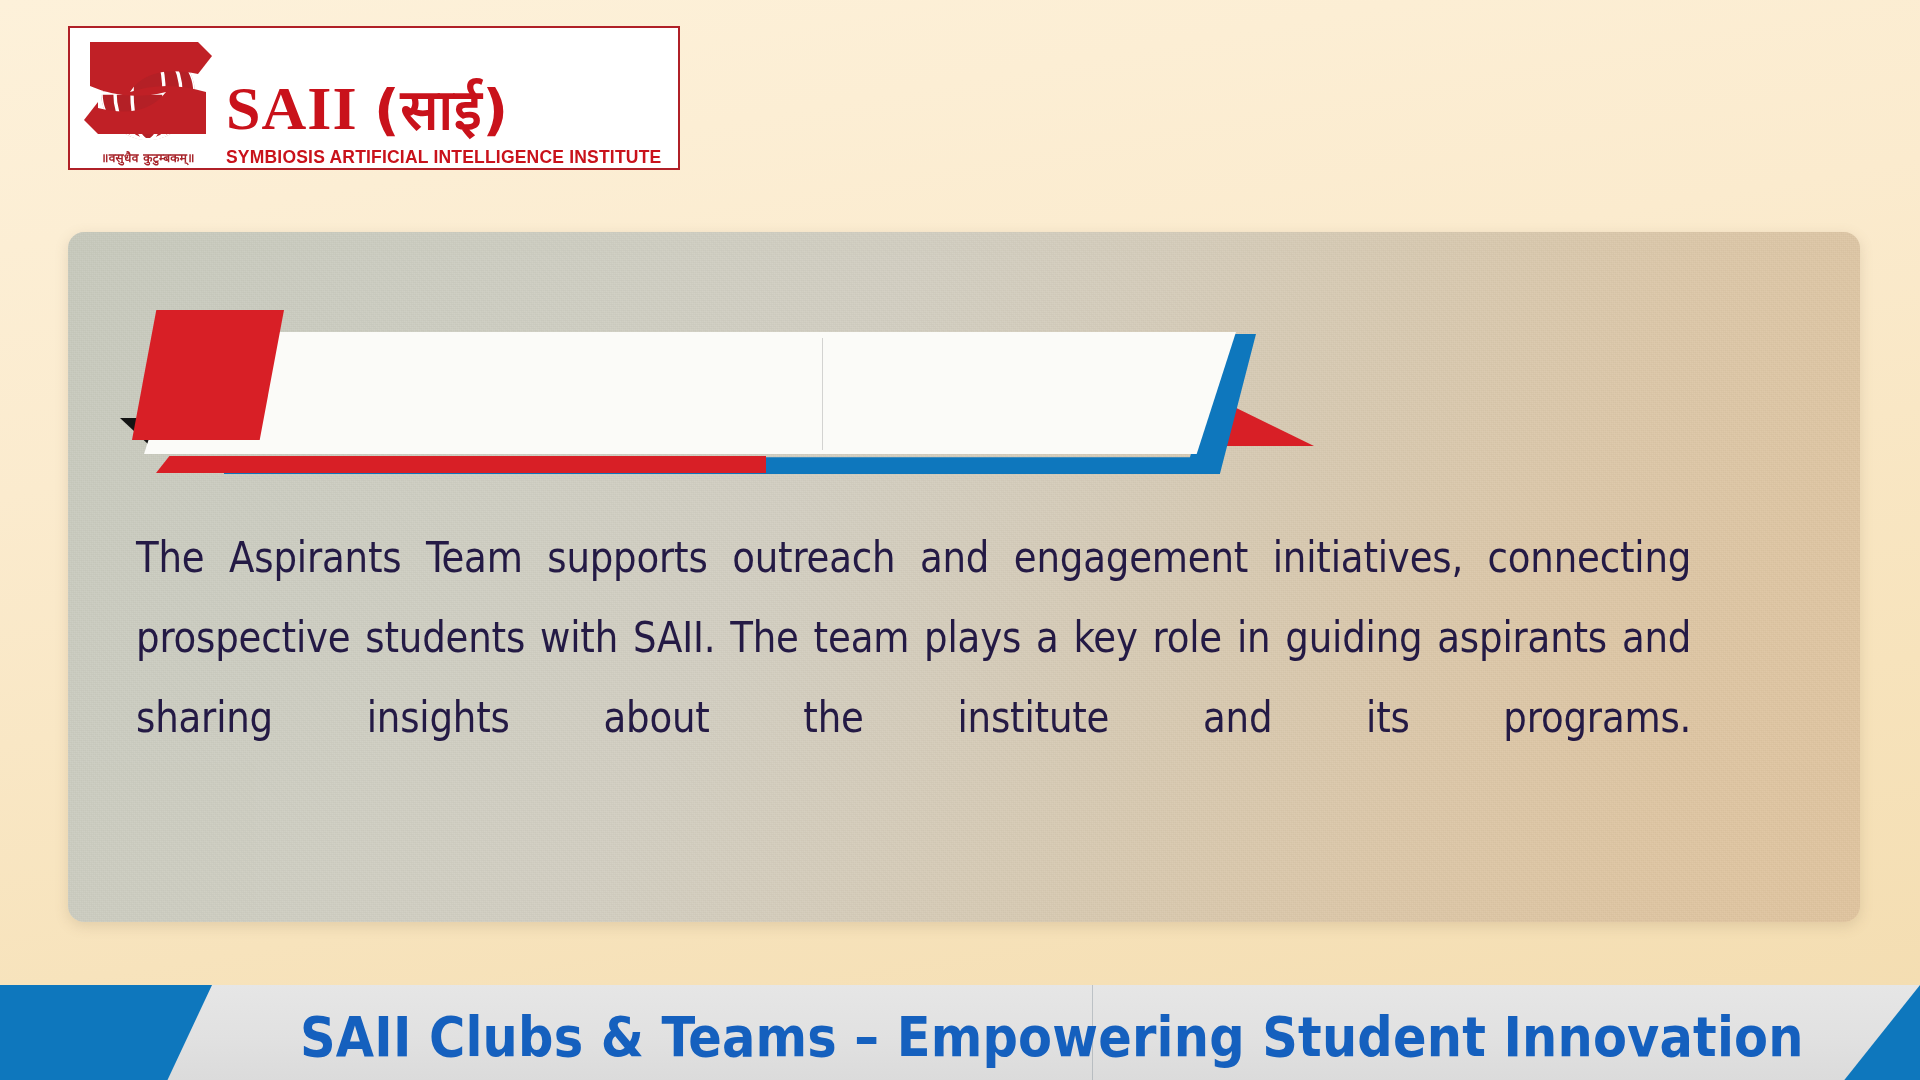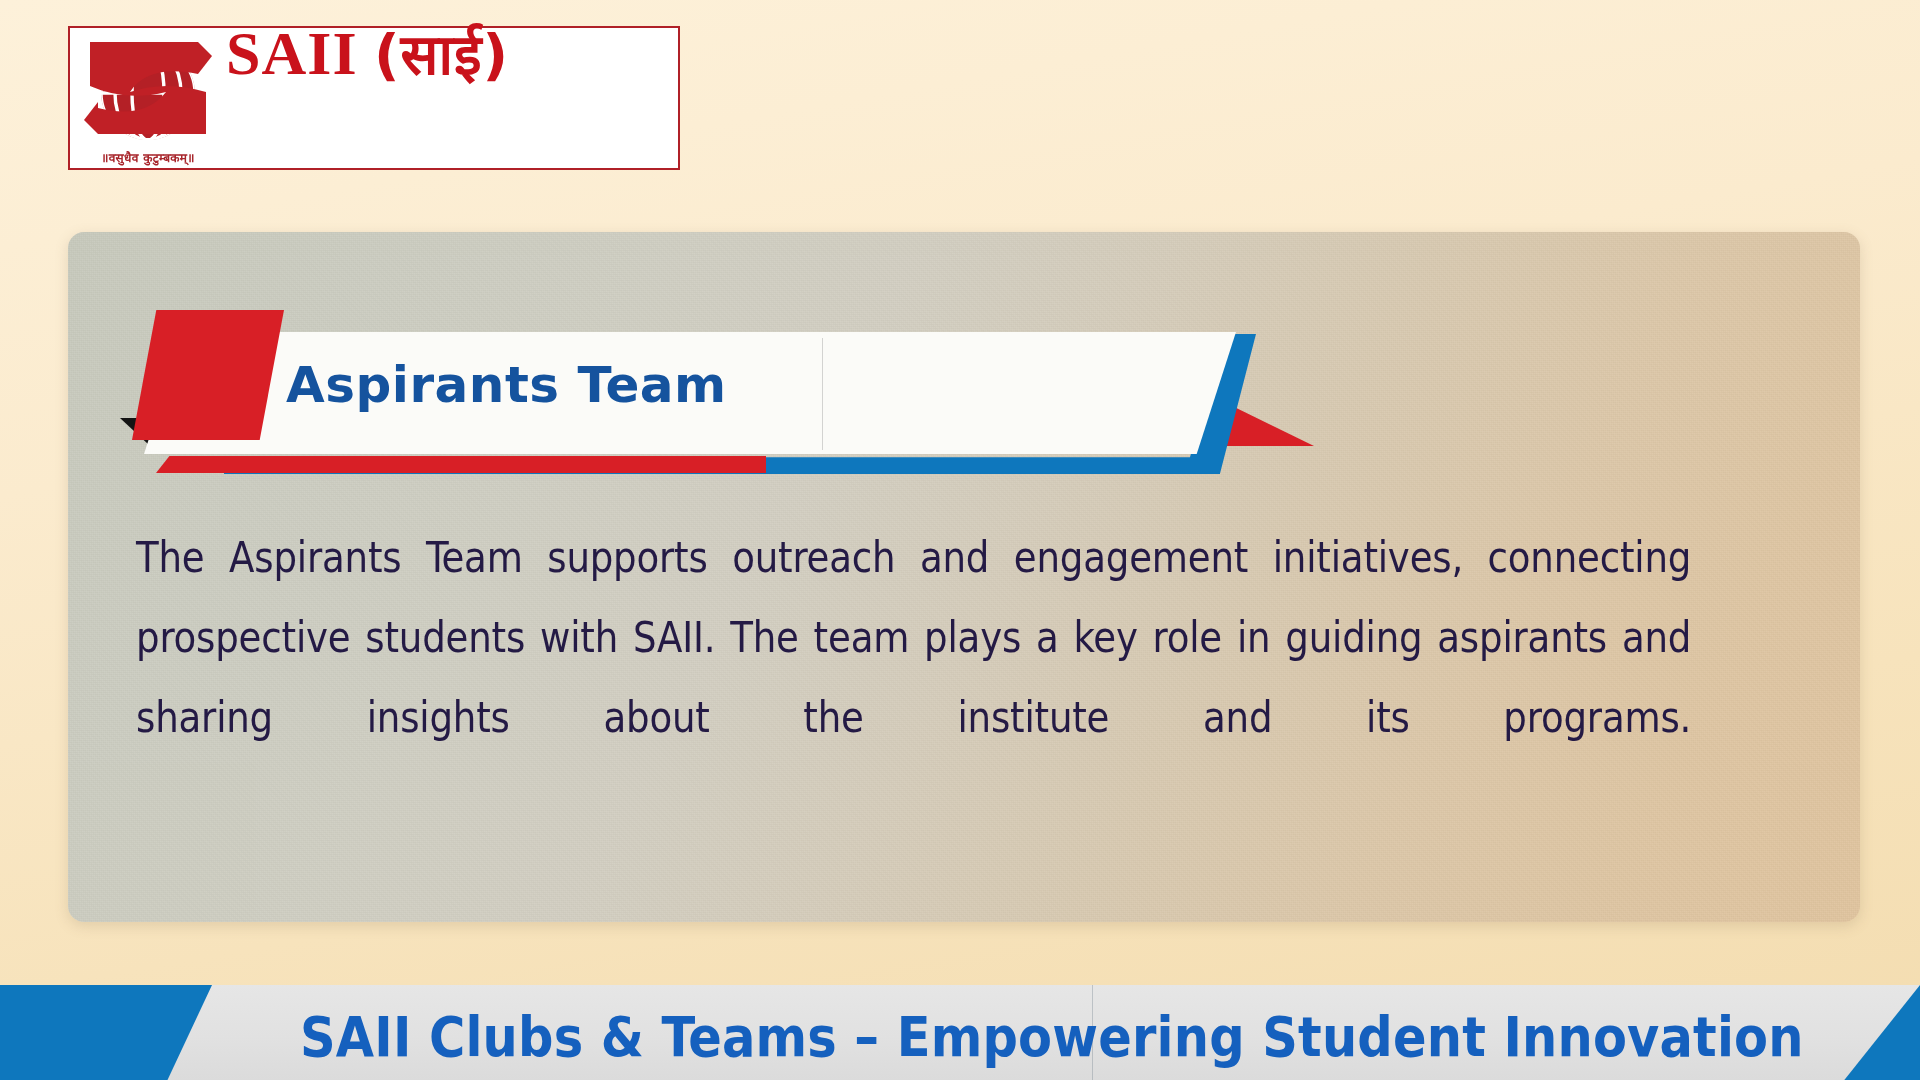--- a/index.html
+++ b/index.html
@@ -53,21 +53,21 @@
     font-size: 12px;
     font-weight: bold;
     letter-spacing: .3px;
     white-space: nowrap;
   }
   #logo-textcol {
     flex: 1 1 auto;
     position: relative;
     display: flex;
     flex-direction: column;
-    justify-content: flex-start;
+    justify-content: flex-end;
     padding-left: 6px;
   }
   #logo-title {
     color: #C9121B;
     font-family: "Liberation Serif", serif;
     font-weight: bold;
     font-size: 62px;
     line-height: 1;
     letter-spacing: 1px;
     margin-top: -6px;
@@ -307,36 +307,36 @@
         </g>
         <path d="M 12 8 L 120 8 L 120 40 Q 70 30 52 58 Q 88 46 128 58 L 128 100 L 20 100 L 20 74 Q 66 86 88 58 Q 48 68 12 52 Z" fill="#C02026"></path>
         <path d="M 120 8 L 134 22 L 120 40 Z" fill="#C02026"></path>
         <path d="M 20 100 L 6 86 L 20 68 Z" fill="#C02026"></path>
       </svg>
       <div id="logo-motto">॥वसुधैव कुटुम्बकम्॥</div>
     </div>
 
     <div id="logo-textcol">
       <div id="logo-title"><span>SAII</span> <span class="dev">(साई)</span></div>
+      <div id="logo-subtitle">SYMBIOSIS ARTIFICIAL INTELLIGENCE INSTITUTE</div>
     </div>
 
   </div>
 
   <div id="main-card">
     <div id="card-noise"></div>
 
     <div id="title-ribbon">
       <div class="rb" id="ribbon-shadow-notch"></div>
       <div class="rb" id="ribbon-red-arrow"></div>
       <div class="rb" id="ribbon-blue-edge"></div>
       <div class="rb" id="ribbon-white"></div>
       <div class="rb" id="ribbon-red-block"></div>
       <div class="rb" id="ribbon-divider"></div>
       <div class="rb" id="ribbon-underline-red"></div>
-      <div id="ribbon-title-text">Aspirants Team</div>
     </div>
 
     <div id="card-body">The Aspirants Team supports outreach and engagement initiatives, connecting prospective students with SAII. The team plays a key role in guiding aspirants and sharing insights about the institute and its programs.</div>
   </div>
 
   <div id="footer">
     <div id="footer-blue-left"></div>
     <div id="footer-blue-right"></div>
     <div id="footer-divider"></div>
     <div id="footer-text">SAII Clubs &amp; Teams – Empowering Student Innovation</div>

